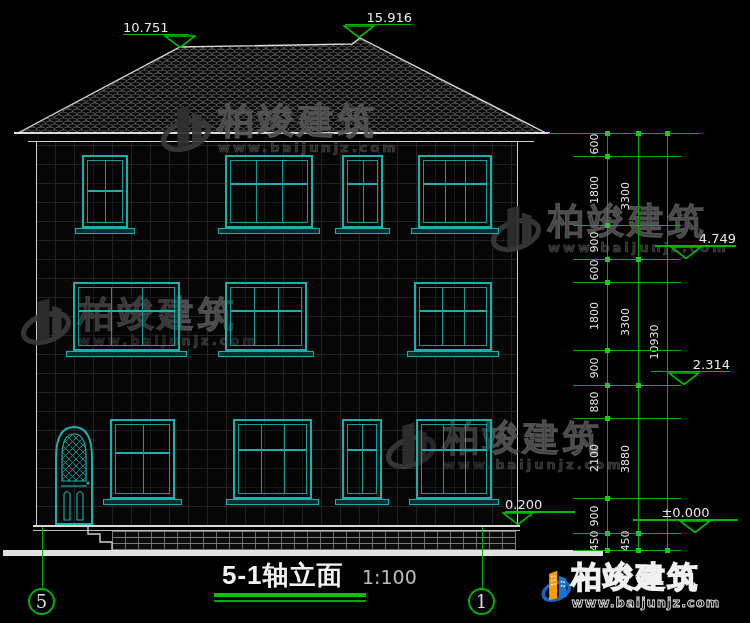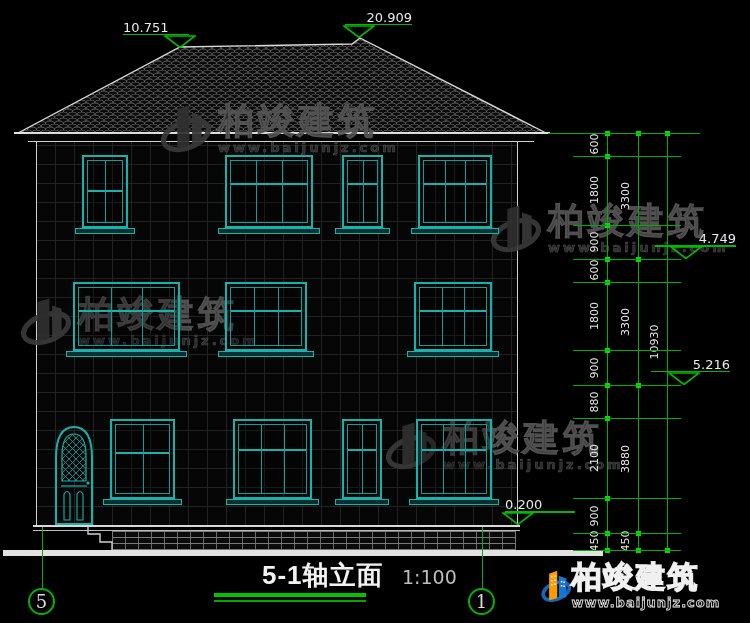--- a/index.html
+++ b/index.html
@@ -50,21 +50,21 @@
                  font-size:13px;line-height:13px;font-family:"DejaVu Sans",sans-serif;
                  white-space:nowrap;}
   .marker .mline{position:absolute;left:0;right:0;top:13px;height:1.5px;background:#00b800;}
   .marker svg{position:absolute;top:14px;}
 
   
   .axis-line{position:absolute;width:1px;height:61px;top:527px;background:#00b000;z-index:4;}
   .axis-circle{position:absolute;top:588px;width:27px;height:27px;border:2px solid #00b400;
                border-radius:50%;color:#dcdcdc;font-size:18px;line-height:23px;
                text-align:center;z-index:4;font-family:"DejaVu Serif",serif;}
-  #title-row{position:absolute;left:222px;top:558px;z-index:4;white-space:nowrap;margin-left:40px;}
+  #title-row{position:absolute;left:222px;top:558px;z-index:4;white-space:nowrap;}
   #title-text{color:#f2f2f2;font-size:26px;font-weight:bold;letter-spacing:1px;
               display:inline-block;}
   #title-scale{color:#bdbdbd;font-size:19px;margin-left:14px;display:inline-block;
                font-family:"DejaVu Sans",sans-serif;}
   #title-ul1{position:absolute;left:214px;top:593px;width:152px;height:4px;background:#00c400;z-index:4;}
   #title-ul2{position:absolute;left:214px;top:600px;width:152px;height:2px;background:#00a800;z-index:4;}
 
   
   .wm{position:absolute;display:flex;align-items:center;gap:6px;z-index:2;opacity:.92;}
   .wm .wm-txt{display:flex;flex-direction:column;}
@@ -252,47 +252,54 @@
       <div class="gline-h" style="left: 573px; top: 532.832px; width: 108px;"></div>
       <div class="gline-h" style="left: 573px; top: 550px; width: 108px;"></div>
       <div class="marker" style="left: 123px; top: 20.67px; width: 66px;">
         <div class="mtext" style="text-align: left;">10.751</div>
         <div class="mline"></div>
         <svg width="32" height="13" style="left: 41px;">
           <polygon points="1,1 31,1 16,12.5" fill="none" stroke="#00bc00" stroke-width="1.6"></polygon>
         </svg>
       </div>
       <div class="marker" style="left: 345px; top: 10.7887px; width: 67px;">
-        <div class="mtext" style="text-align: right;">20.909</div>
+        <div class="mtext" style="text-align: right;">15.916</div>
         <div class="mline"></div>
         <svg width="32" height="13" style="left: -2px;">
           <polygon points="1,1 31,1 16,12.5" fill="none" stroke="#00bc00" stroke-width="1.6"></polygon>
         </svg>
       </div>
       <div class="marker" style="left: 655px; top: 232.07px; width: 81px;">
         <div class="mtext" style="text-align: right;">4.749</div>
         <div class="mline"></div>
         <svg width="32" height="13" style="left: 15px;">
           <polygon points="1,1 31,1 16,12.5" fill="none" stroke="#00bc00" stroke-width="1.6"></polygon>
         </svg>
       </div>
       <div class="marker" style="left: 651px; top: 357.971px; width: 79px;">
-        <div class="mtext" style="text-align: right;">5.216</div>
+        <div class="mtext" style="text-align: right;">2.314</div>
         <div class="mline"></div>
         <svg width="32" height="13" style="left: 17px;">
           <polygon points="1,1 31,1 16,12.5" fill="none" stroke="#00bc00" stroke-width="1.6"></polygon>
         </svg>
       </div>
       <div class="marker" style="left: 505px; top: 498.37px; width: 70px;">
         <div class="mtext" style="text-align: left;">0.200</div>
         <div class="mline"></div>
         <svg width="32" height="13" style="left: -3px;">
           <polygon points="1,1 31,1 16,12.5" fill="none" stroke="#00bc00" stroke-width="1.6"></polygon>
         </svg>
       </div>
+      <div class="marker" style="left: 633px; top: 506px; width: 105px;">
+        <div class="mtext" style="text-align: center;">±0.000</div>
+        <div class="mline"></div>
+        <svg width="32" height="13" style="left: 46px;">
+          <polygon points="1,1 31,1 16,12.5" fill="none" stroke="#00bc00" stroke-width="1.6"></polygon>
+        </svg>
+      </div>
     </div>
 <div class="win" style="left: 82px; top: 155px; width: 46px; height: 73px;">
       <div class="win-inner">
         <div class="transom" style="top: 29px;"></div>
         <div class="mullion" style="left: 50%;"></div>
       </div>
     </div>
     <div class="sill" style="left: 75px; top: 228px; width: 60px;"></div>
     <div class="win" style="left: 225px; top: 155px; width: 88px; height: 73px;">
       <div class="win-inner">

